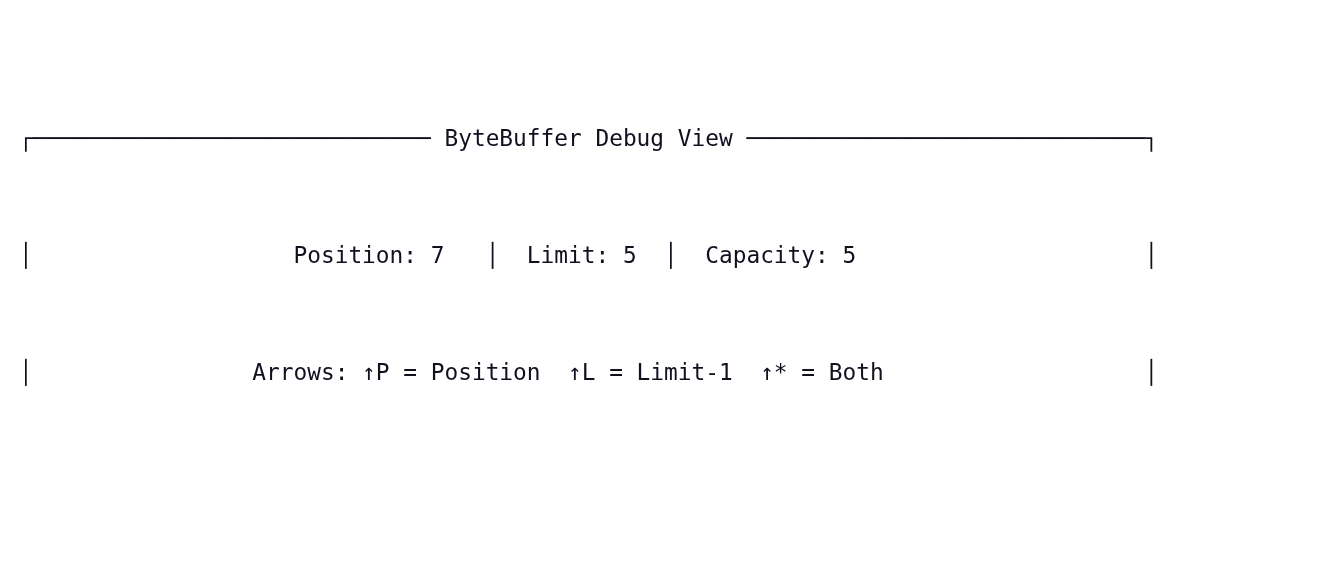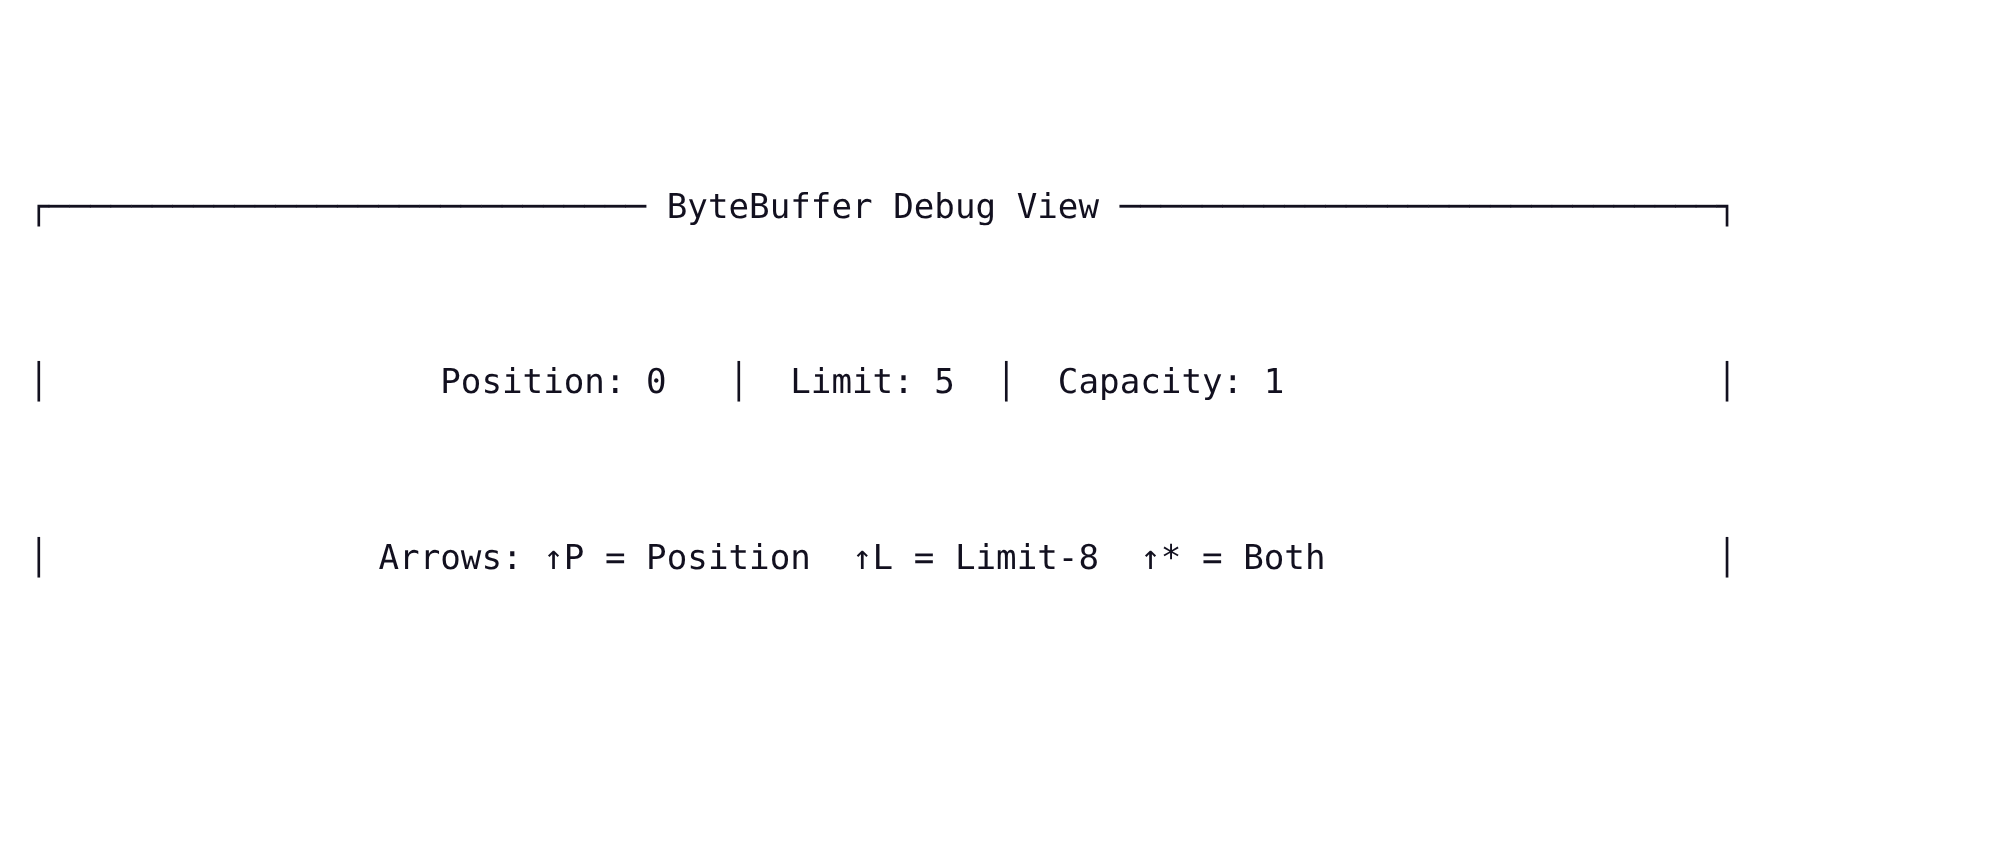--- a/index.html
+++ b/index.html
@@ -21,22 +21,22 @@
     color: var(--color-text, #12101f);
     white-space: pre;
   }
   .console-line { min-height: 39px; }
 </style>
 </head>
 <body>
 
 <div class="console">
   <div class="console-line">┌───────────────────────────── ByteBuffer Debug View ─────────────────────────────┐</div>
-  <div class="console-line">│                   Position: 0   │  Limit: 5  │  Capacity: 1                     │</div>
-  <div class="console-line">│                Arrows: ↑P = Position  ↑L = Limit-8  ↑* = Both                   │</div>
+  <div class="console-line">│                   Position: 7   │  Limit: 5  │  Capacity: 5                     │</div>
+  <div class="console-line">│                Arrows: ↑P = Position  ↑L = Limit-1  ↑* = Both                   │</div>
   
   
   
   
   
   
   
   
   
   

